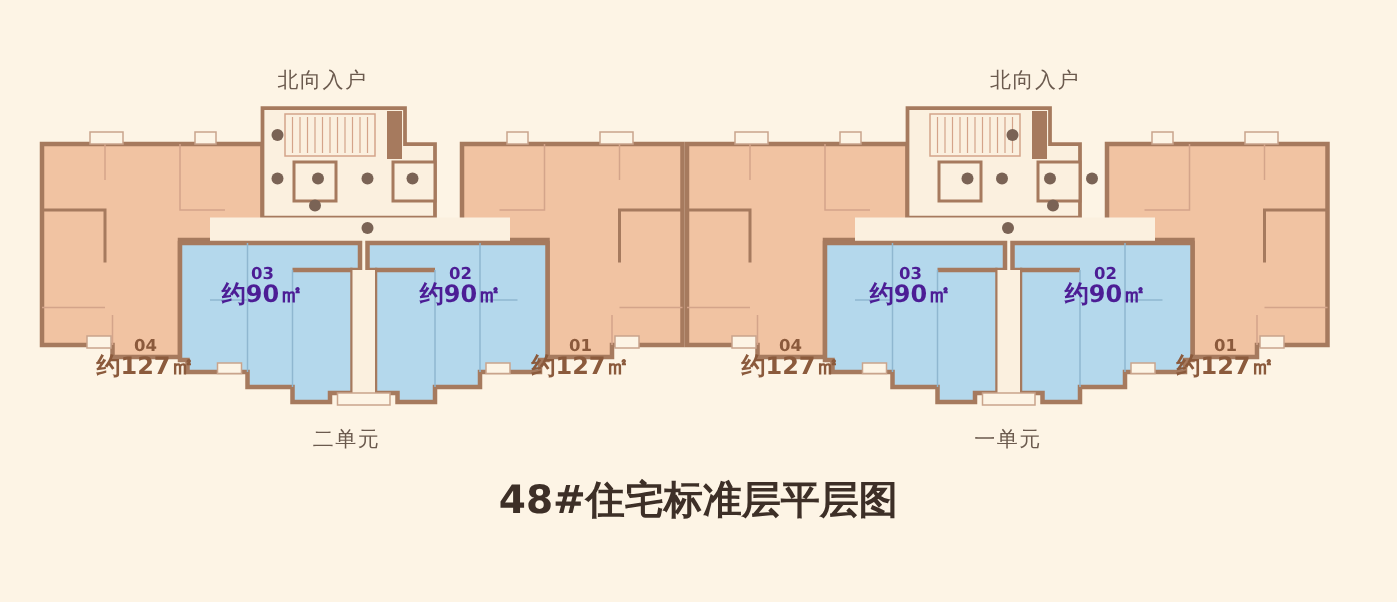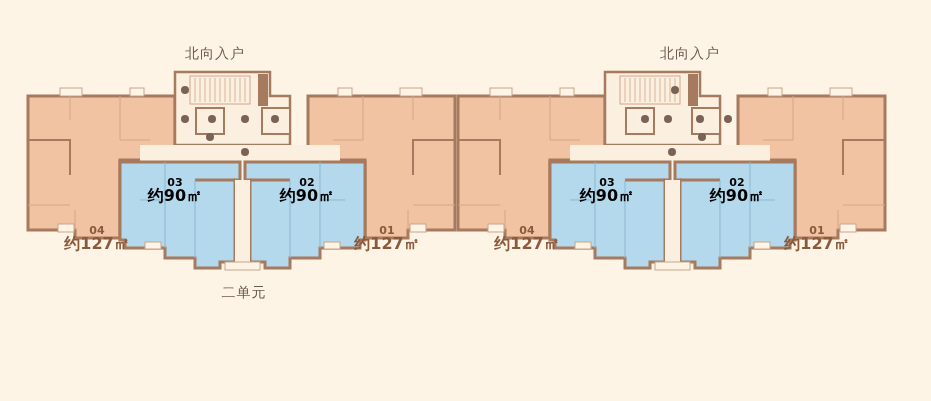--- a/index.html
+++ b/index.html
@@ -22,21 +22,21 @@
       position: absolute; left: 0; width: 931px; top: 316px; text-align: center;
       font-size: 26px; font-weight: bold; color: #3d2f27; letter-spacing: 0px;
     }
     .apt-label {
       position: absolute; text-align: center; width: 70px;
       font-weight: bold; line-height: 13px;
     }
     .apt-label .num { display: block; font-size: 11px; }
     .apt-label .area { display: block; font-size: 16px; }
     .apt-label.orange { color: #8b5a3c; margin-top: 48px; }
-    .apt-label.blue { color: #000000; }
+    .apt-label.blue { color: #4c1d95; }
     svg { position: absolute; left: 0; top: 0; }
   </style>
 </head>
 <body>
 
 <div class="stage">
 
   <svg width="931" height="401" viewBox="0 0 931 401">
     <defs>
       <g id="building">
@@ -154,15 +154,17 @@
   </div>
   <div class="apt-label blue" style="left:702px; top:176px;">
     <span class="num">02</span>
     <span class="area">约90㎡</span>
   </div>
   <div class="apt-label orange" style="left:782px; top:176px;">
     <span class="num">01</span>
     <span class="area">约127㎡</span>
   </div>
 
-  <div class="label-unit" style="left:184px; top:284px;">二单元</div>
+  <div class="label-unit" style="left:171px; top:284px;">二单元</div>
+  <div class="label-unit" style="left:612px; top:284px;">一单元</div>
 
+  <div class="title">48#住宅标准层平层图</div>
 </div>
 
 </body></html>

